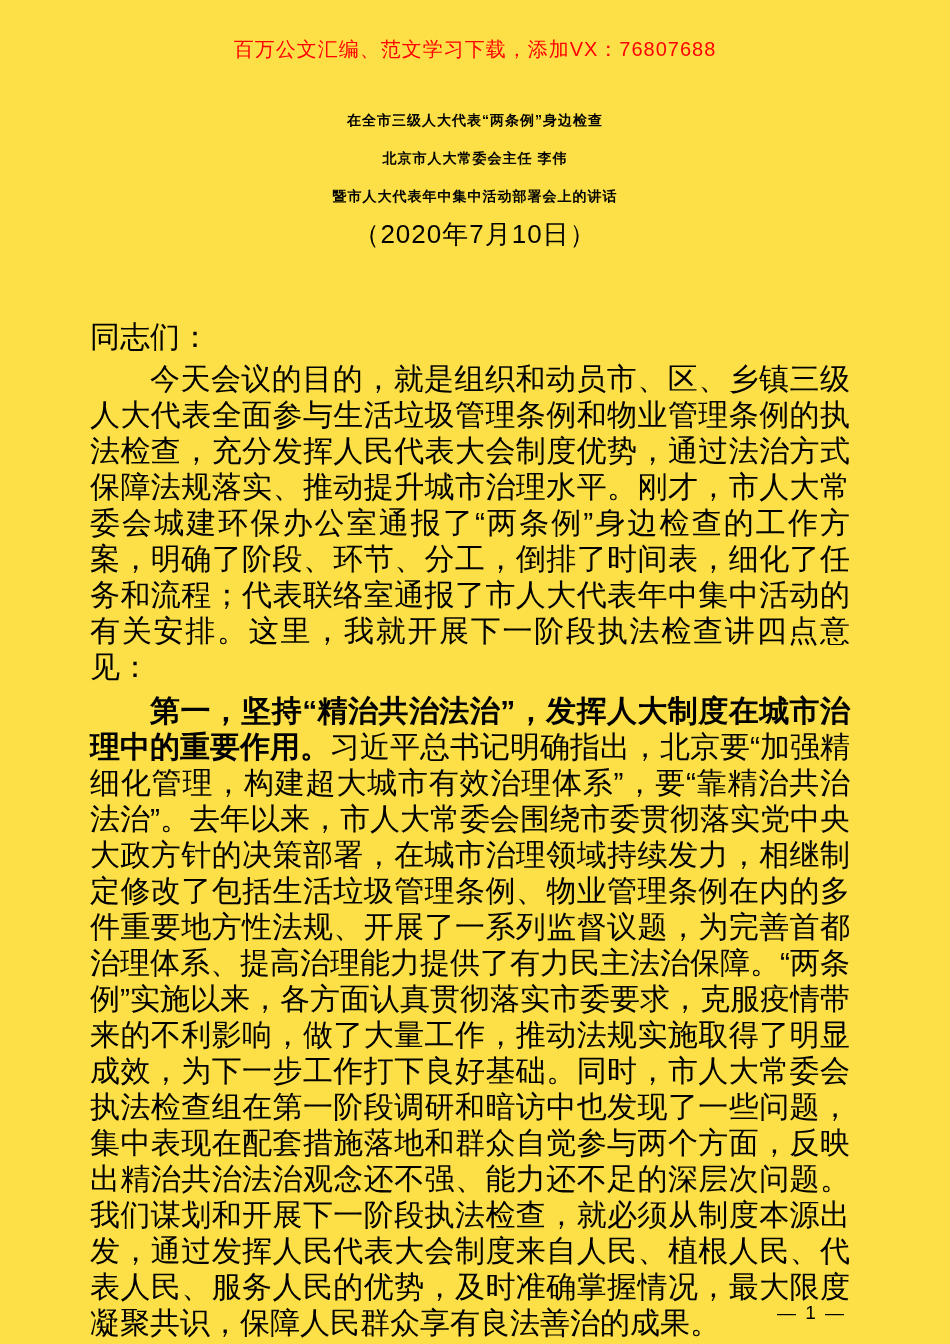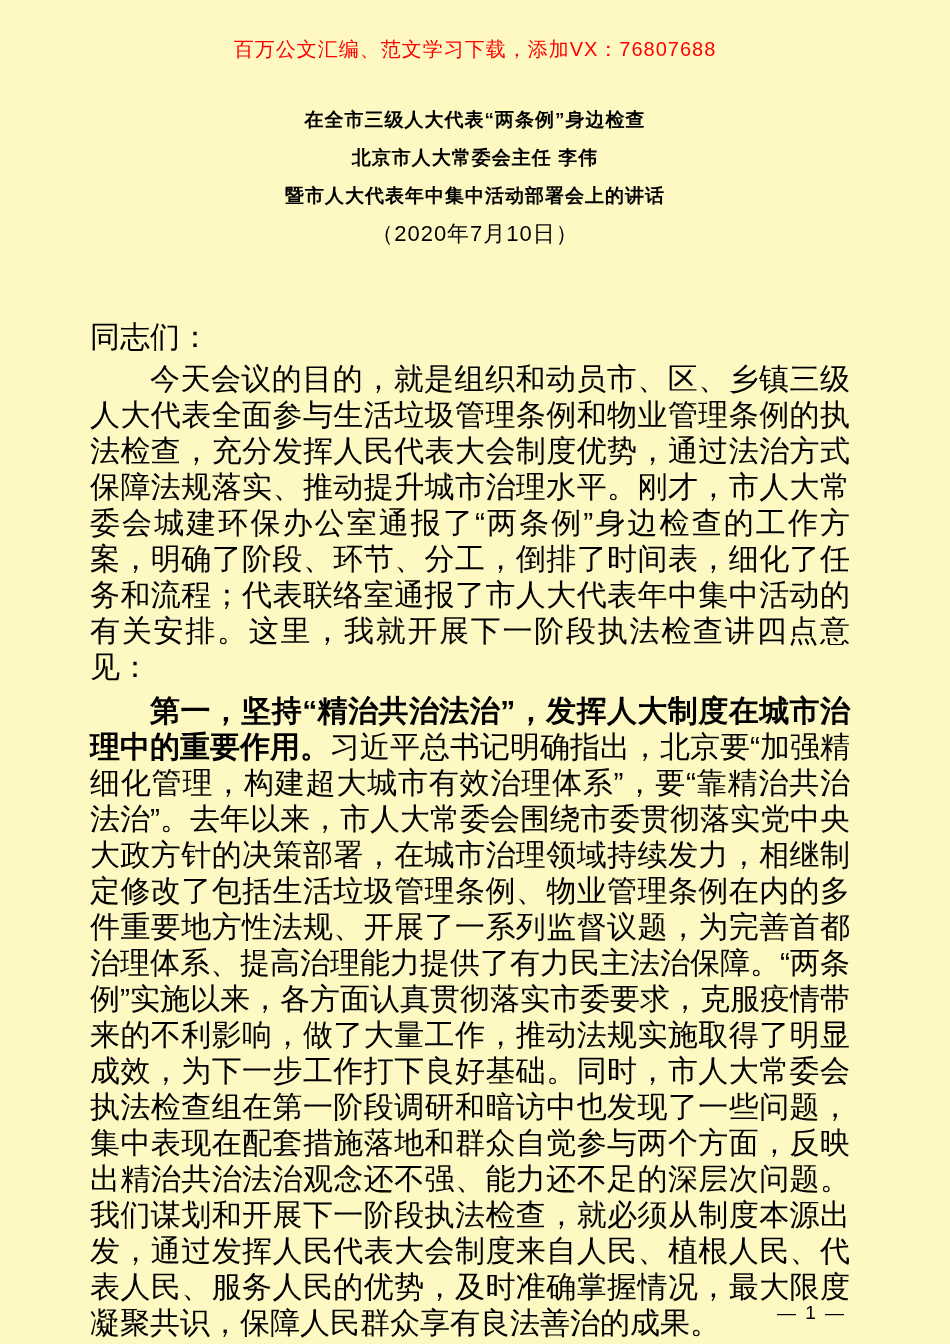--- a/index.html
+++ b/index.html
@@ -5,44 +5,44 @@
   html, body {
     margin: 0;
     padding: 0;
     background: #ffffff;
   }
   .page {
     position: relative;
     width: 950px;
     height: 1344px;
     margin: 0 auto;
-    background: #fef9c3;
+    background: #fde047;
     overflow: hidden;
     font-family: "Liberation Sans", "DejaVu Sans", sans-serif;
     color: #000000;
   }
   .notice {
     padding-top: 36px;
     text-align: center;
     color: #ff0000;
     font-size: 20px;
     letter-spacing: 1px;
   }
   .title-block {
     margin-top: 38px;
     text-align: center;
   }
   .title-line {
-    font-size: 19px;
+    font-size: 14px;
     font-weight: bold;
     line-height: 38px;
     letter-spacing: 1px;
   }
   .date-line {
-    font-size: 22px;
+    font-size: 26px;
     font-weight: normal;
     line-height: 38px;
     margin-top: 0px;
     letter-spacing: 1px;
   }
   .body-area {
     margin: 66px 92px 0 90px;
     font-size: 30px;
     line-height: 36px;
     text-align: justify;

